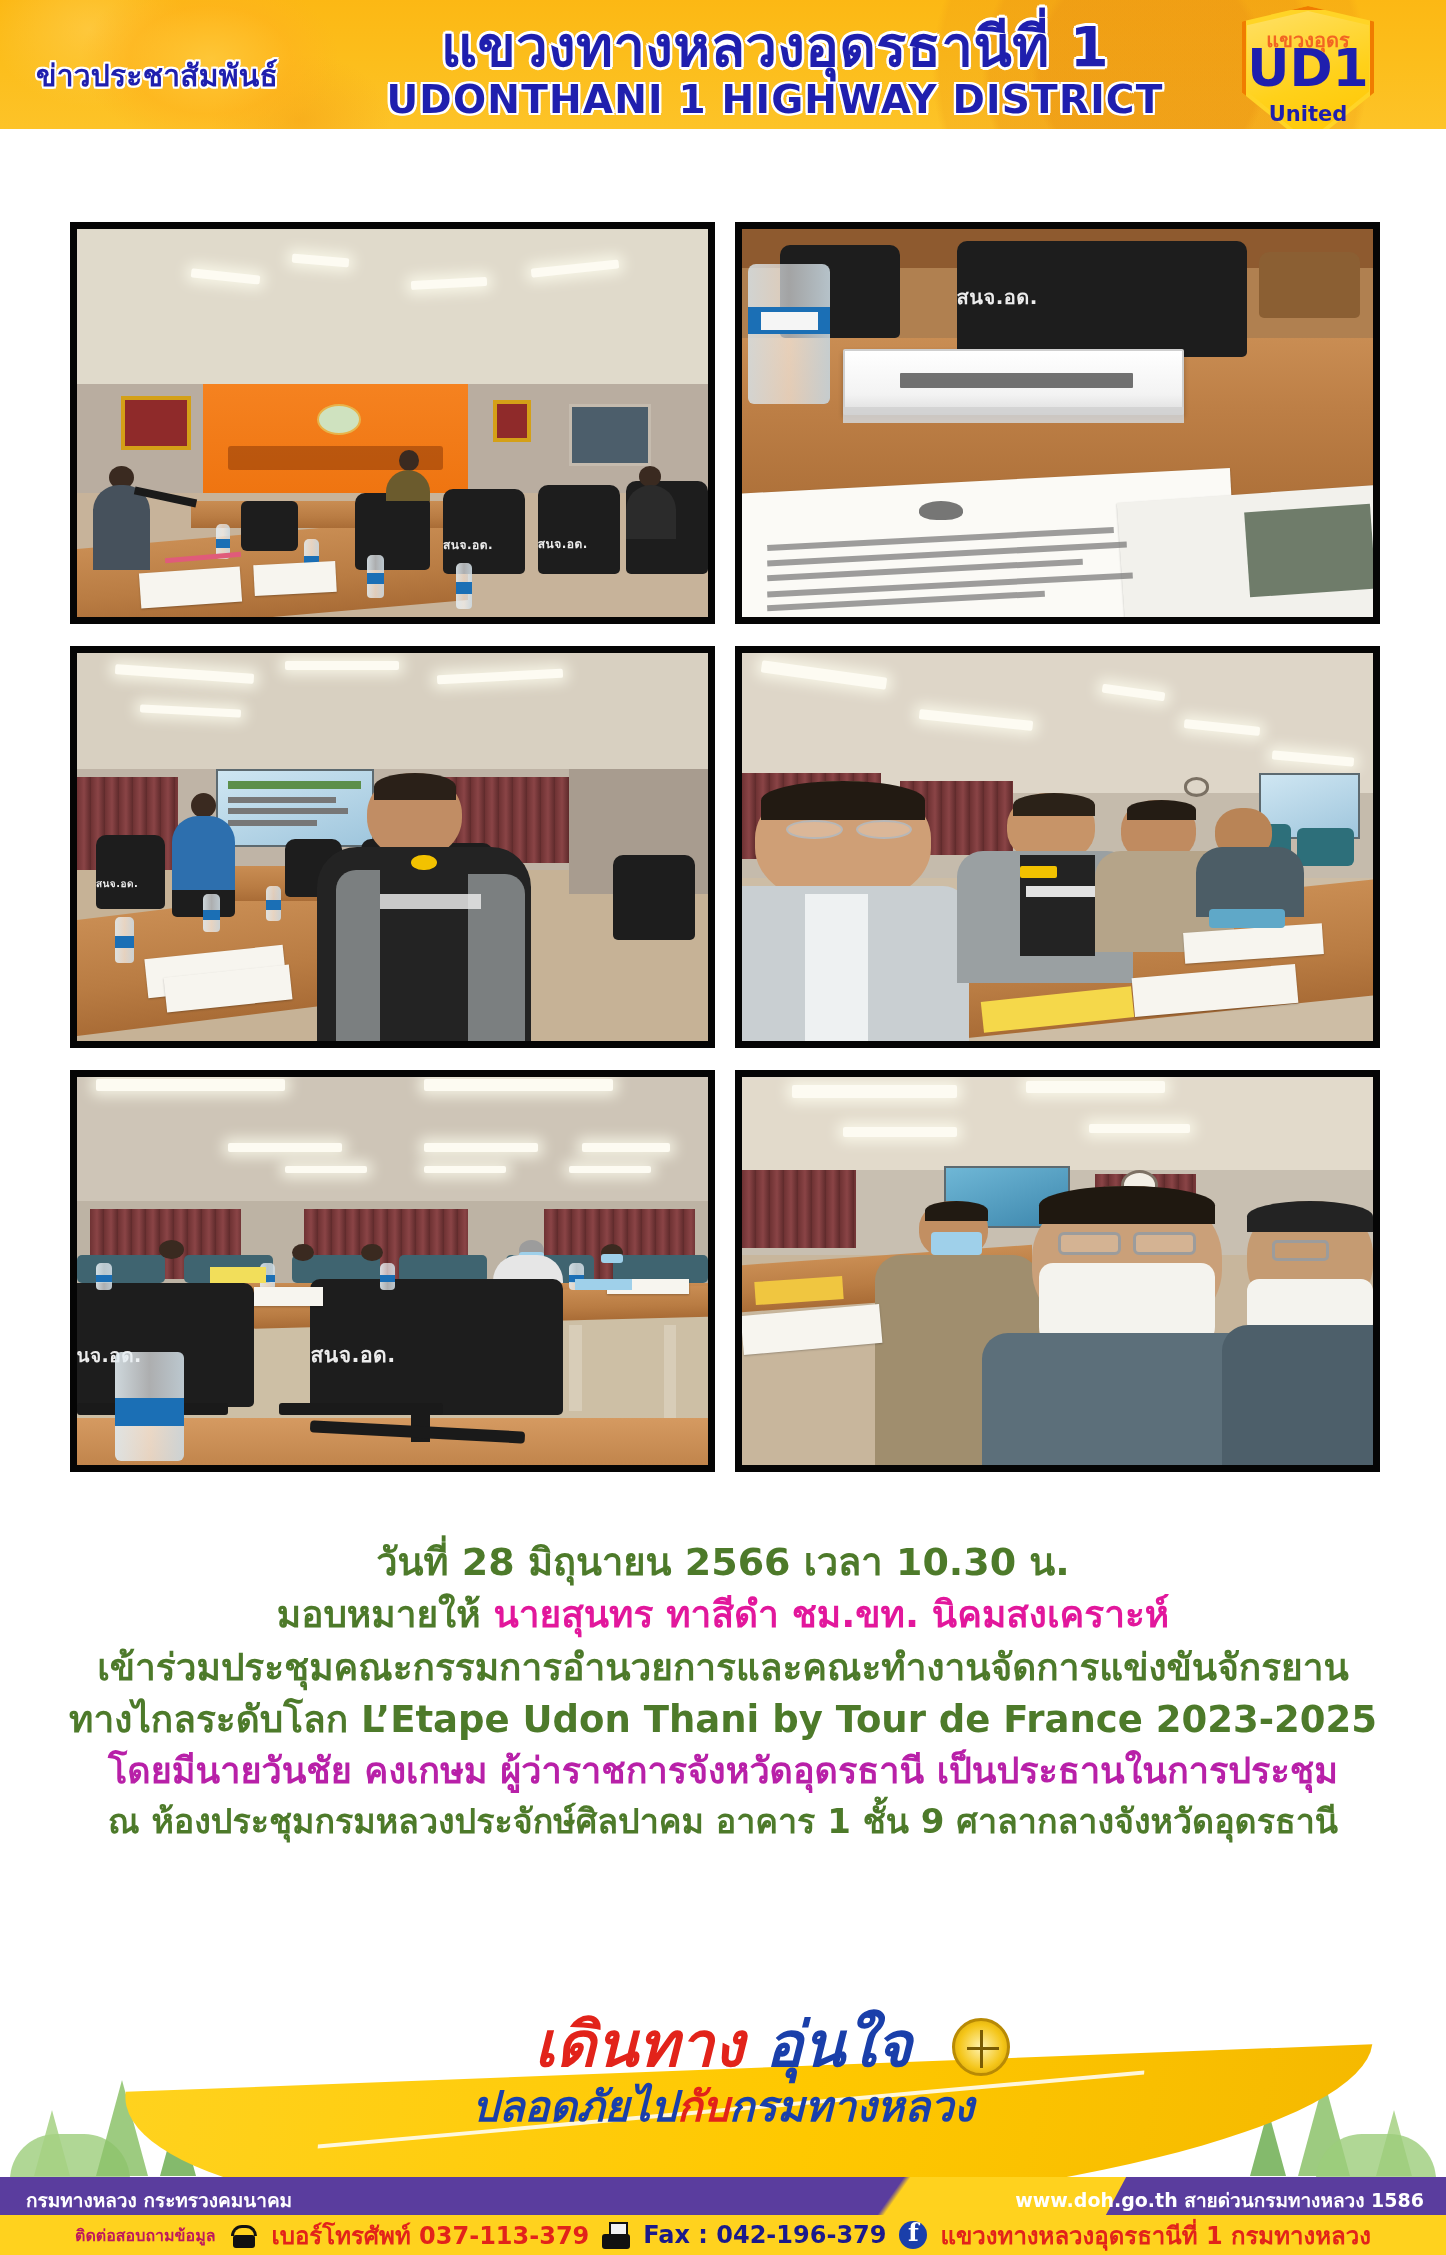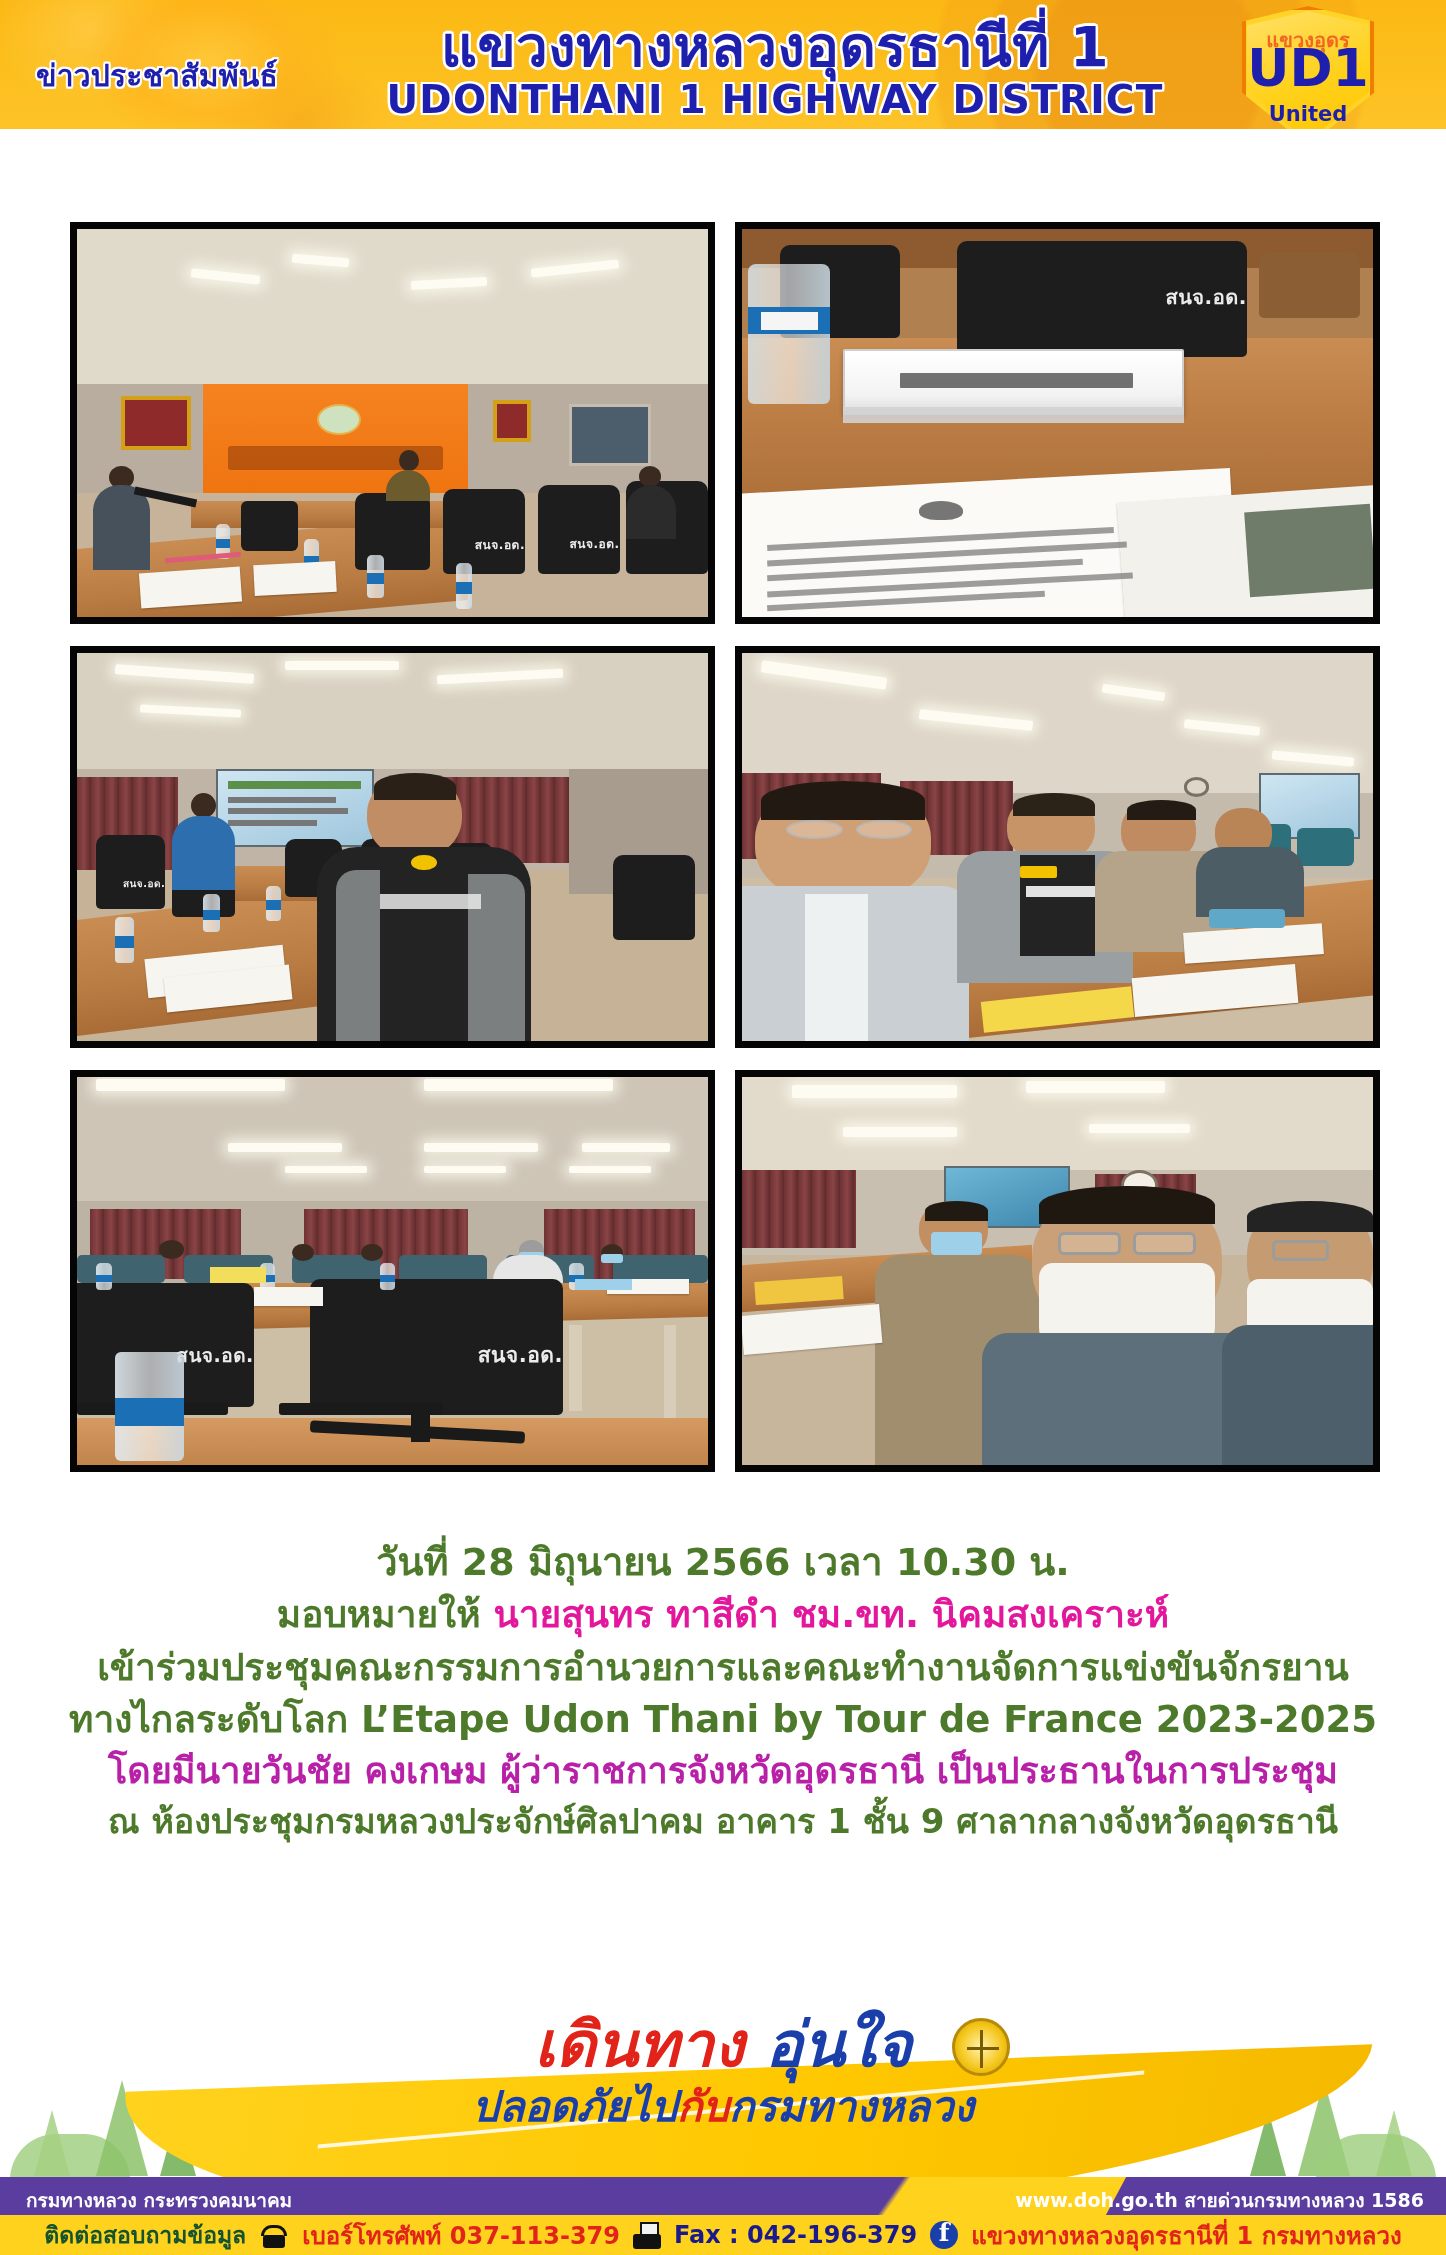--- a/index.html
+++ b/index.html
@@ -162,21 +162,21 @@
   .wall    { position:absolute; left:0; width:100%; background:#cdc3b4; }
   .floor   { position:absolute; left:0; bottom:0; width:100%; background:#cbb79d; }
   .lamp {
     position:absolute; background:#fdfbf2; border-radius:2px;
     box-shadow: 0 0 14px 5px rgba(255,255,240,0.75);
   }
   .tablewood { position:absolute; background:linear-gradient(180deg,#c98d53 0%,#b97c43 60%,#a96c36 100%); }
   .chairblk  { position:absolute; background:#1d1d1d; border-radius:10px 10px 5px 5px; }
   .chairblk .chlabel {
     position:absolute; left:0; bottom:24%; width:100%;
-    text-align:right; color:#ececec; font-size:12px; font-weight:bold;
+    text-align:left; color:#ececec; font-size:12px; font-weight:bold;
     letter-spacing:0.5px;
   }
   .bottle {
     position:absolute; background:linear-gradient(90deg, rgba(225,235,240,0.9), rgba(250,252,254,0.65), rgba(205,218,226,0.9));
     border-radius:5px 5px 4px 4px;
   }
   .bottle::after {
     content:""; position:absolute; left:0; top:42%; width:100%; height:26%;
     background:#1b6fb5;
   }
@@ -318,21 +318,21 @@
     width: 1446px; height: 40px;
     background: #ffd21e;
   }
   .footer-row {
     position: absolute;
     left: 0; top: 0; width: 1446px; height: 40px;
     display: flex; align-items: center; justify-content: center;
     gap: 13px;
     white-space: nowrap;
   }
-  .f-label   { color: #14532d; font-size: 23px; font-weight: bold; }
+  .f-label   { color: #be185d; font-size: 16px; font-weight: bold; }
   .f-phone   { color: #e2231a; font-size: 24px; font-weight: bold; }
   .f-fax     { color: #1a1a8c; font-size: 24px; font-weight: bold; }
   .f-fb      { color: #e2231a; font-size: 24px; font-weight: bold; }
 
   .icon-phone {
     position: relative; width: 30px; height: 26px; display:inline-block;
   }
   .icon-phone .body {
     position:absolute; left:4px; bottom:0; width:22px; height:13px;
     background:#111; border-radius:3px;

